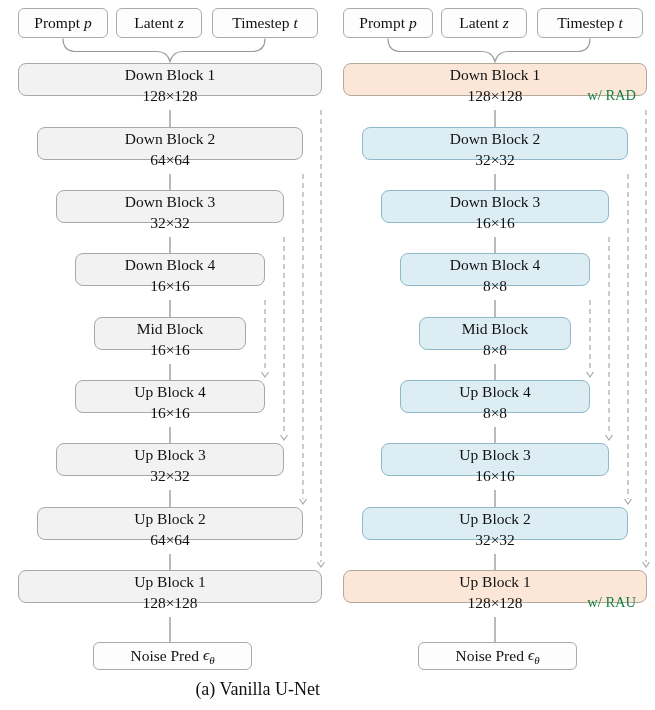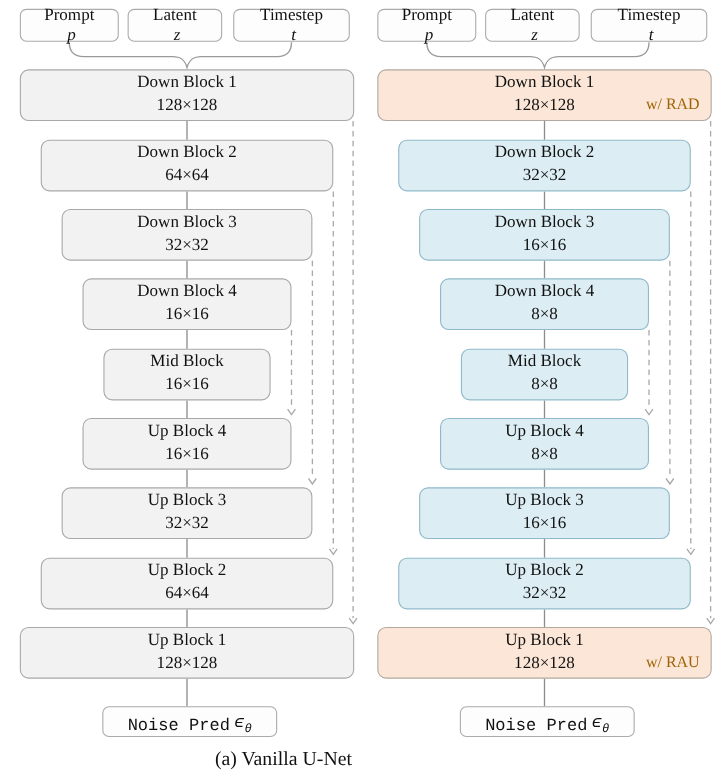--- a/index.html
+++ b/index.html
@@ -11,44 +11,44 @@
     position:relative;
     overflow:hidden;
   }
   .canvas{position:absolute;left:0;top:0;width:655px;height:710px;}
   svg.wires{position:absolute;left:0;top:0;width:655px;height:710px;}
 
   .inbox{
     position:absolute;top:8px;height:30px;
     background:#fdfdfd;border:1px solid #ababab;border-radius:6px;
     display:flex;align-items:center;justify-content:center;
-    font-size:15.5px;box-sizing:border-box;flex-direction:column;
+    font-size:15.5px;box-sizing:border-box;
   }
   .mvar{font-style:italic;margin-left:4px;}
 
   .block{
-    position:absolute;height:47px;box-sizing:border-box;
+    position:absolute;height:33px;box-sizing:border-box;
     border-radius:8px;border:1px solid #a8a8a8;
     display:flex;flex-direction:column;justify-content:flex-start;
     text-align:center;font-size:15.5px;line-height:1.38;
   }
   .block.gray{background:#f2f2f2;border-color:#a8a8a8;}
   .block.blue{background:#dcedf3;border-color:#8fb9c9;}
   .block.accent{background:#fbe6d7;border-color:#b3a89e;}
   .bsize{position:relative;font-family:Liberation Serif, serif;}
   .tag{
     position:absolute;right:10px;top:0;
-    color:#a16207;font-size:14.5px;
+    color:#15803d;font-size:14.5px;
   }
 
   .outbox{
     position:absolute;top:642px;height:28px;
     background:#fdfdfd;border:1px solid #ababab;border-radius:6px;
-    display:flex;align-items:flex-end;justify-content:center;
-    font-size:15.5px;box-sizing:border-box;font-family:Liberation Mono, monospace;
+    display:flex;align-items:center;justify-content:center;
+    font-size:15.5px;box-sizing:border-box;
   }
   .outbox sub{font-size:11px;font-style:italic;}
 
   .caption{
     position:absolute;top:679px;width:300px;
     text-align:right;font-size:18px;
   }
 </style>
 </head>
 <body>

